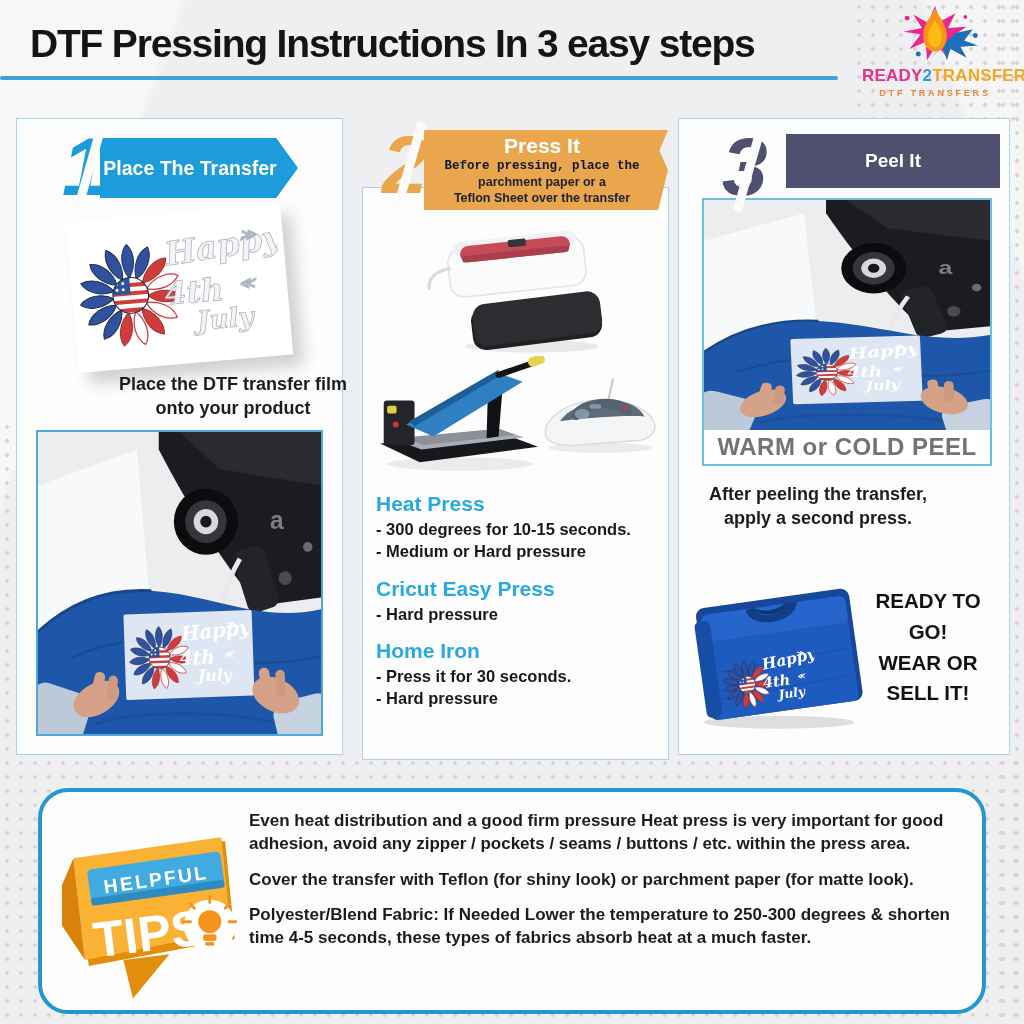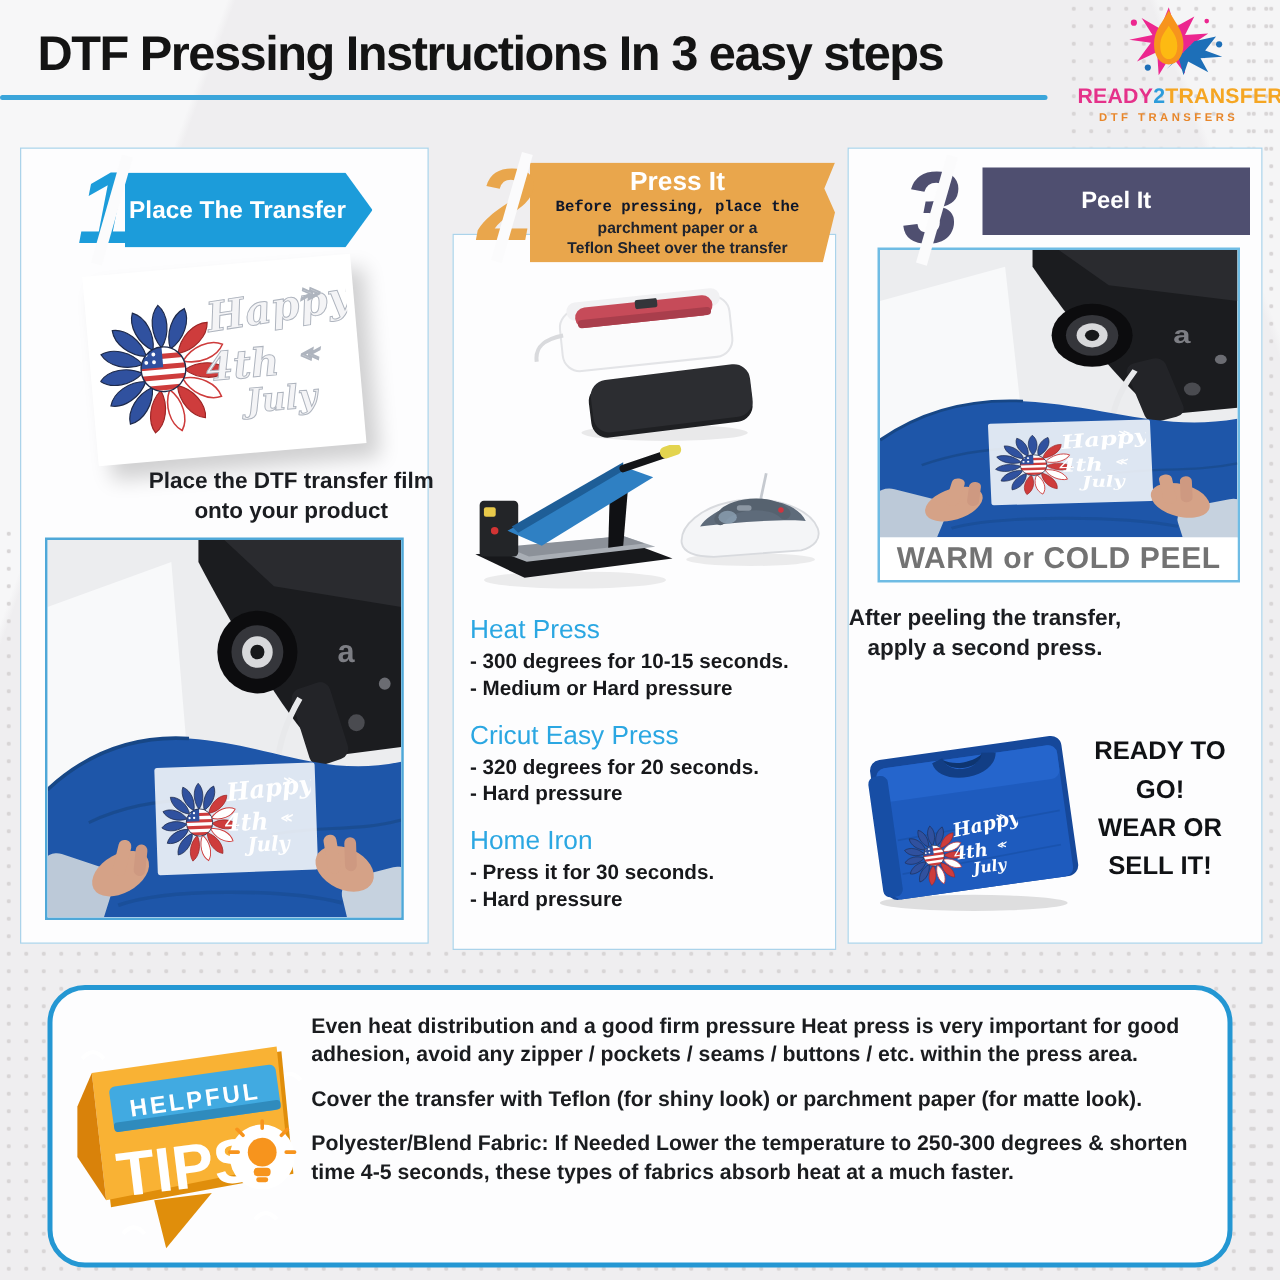--- a/index.html
+++ b/index.html
@@ -23,21 +23,21 @@
   .tagline { font-size:9px; font-weight:700; letter-spacing:2.8px; color:#e8872b; margin-top:2px; }
   
   .panel { position:absolute; background:#fdfdfe; border:1.5px solid #abd3ea; z-index:1; }
   .num { position:absolute; font-size:82px; line-height:1; font-weight:900; font-style:italic; z-index:3; }
   .num::after { content:""; position:absolute; top:-4%; left:50%; width:9px; height:110%;
     background:#fbfbfc; transform:rotate(16deg); }
   .banner { position:absolute; color:#fff; font-weight:800; z-index:2;
     display:flex; flex-direction:column; justify-content:center; }
   .caption { position:absolute; text-align:center; font-weight:800; color:#1b1d21; font-size:18px; line-height:1.35; width:100%; }
   .photo-frame { position:absolute; border:2px solid #4fa8d8; background:#fff; overflow:hidden; }
-  .bullets h3 { color:#2ba7e2; font-size:21px; font-weight:400; margin:14px 0 3px; }
+  .bullets h3 { color:#2ba7e2; font-size:21px; font-weight:700; margin:14px 0 3px; }
   .bullets div { font-size:16.5px; font-weight:800; color:#17181b; line-height:1.32; }
   .peel-cap { position:absolute; left:0; right:0; bottom:0; height:34px; background:#fff;
     display:flex; align-items:center; justify-content:center;
     color:#737373; font-size:24px; font-weight:800; letter-spacing:.5px; }
   .ready { position:absolute; text-align:center; font-size:20.5px; font-weight:800; color:#101215; line-height:1.5; }
   
   .tips { position:absolute; left:38px; top:788px; width:948px; height:226px; background:#fdfdfe;
     border:4px solid #2497d3; border-radius:30px; z-index:2;font-weight:bold; }
   .tips-text { position:absolute; left:207px; top:18px; width:724px; font-size:17px; color:#1a1c1f; line-height:1.34; }
   .tips-text p { margin-bottom:13px; }
@@ -278,39 +278,38 @@
       <use href="#sym-clamshell"></use>
     </svg>
   <svg width="125" height="100" viewBox="0 0 170 115" style="position:absolute;left:538px;top:362px;z-index:2;">
       <use href="#sym-iron"></use>
     </svg>
   <div class="bullets" style="position:absolute;left:376px;top:478px;width:284px;z-index:2;">
     <h3>Heat Press</h3>
     <div>- 300 degrees for 10-15 seconds.</div>
     <div>- Medium or Hard pressure</div>
     <h3>Cricut Easy Press</h3>
-    <div>- 320 degrees for 20 seconds.</div>
     <div>- Hard pressure</div>
     <h3>Home Iron</h3>
     <div>- Press it for 30 seconds.</div>
     <div>- Hard pressure</div>
   </div>
 
   <div class="panel" style="left:678px;top:118px;width:332px;height:637px;"></div>
   <div class="num" style="left:722px;top:126px;color:#4f4f70;">3</div>
   <div class="banner" style="left:786px;top:134px;width:214px;height:54px;background:#4f4f70;font-size:19px;text-align:center;line-height:1.25;">
     <div>Peel It</div>
   </div>
   <div style="position:absolute;left:702px;top:198px;width:290px;height:268px;border:2px solid #6fbce4;background:#fff;z-index:2;">
     <svg width="286px" height="230" viewBox="0 0 300 310" preserveAspectRatio="none">
         <use href="#sym-photo"></use>
       </svg>
     <div class="peel-cap">WARM or COLD PEEL</div>
   </div>
-  <div class="caption" style="left:648px;top:482px;width:280px;z-index:2;">
+  <div class="caption" style="left:678px;top:482px;width:280px;z-index:2;">
     <div>After peeling the transfer,</div>
     <div>apply a second press.</div>
   </div>
   <svg width="186" height="192" viewBox="0 0 260 225" style="position:absolute;left:686px;top:558px;z-index:2;">
       <use href="#sym-folded"></use>
     </svg>
   <div class="ready" style="left:856px;top:586px;width:144px;z-index:2;">
     <div>READY TO GO!</div>
     <div>WEAR OR</div>
     <div>SELL IT!</div>

